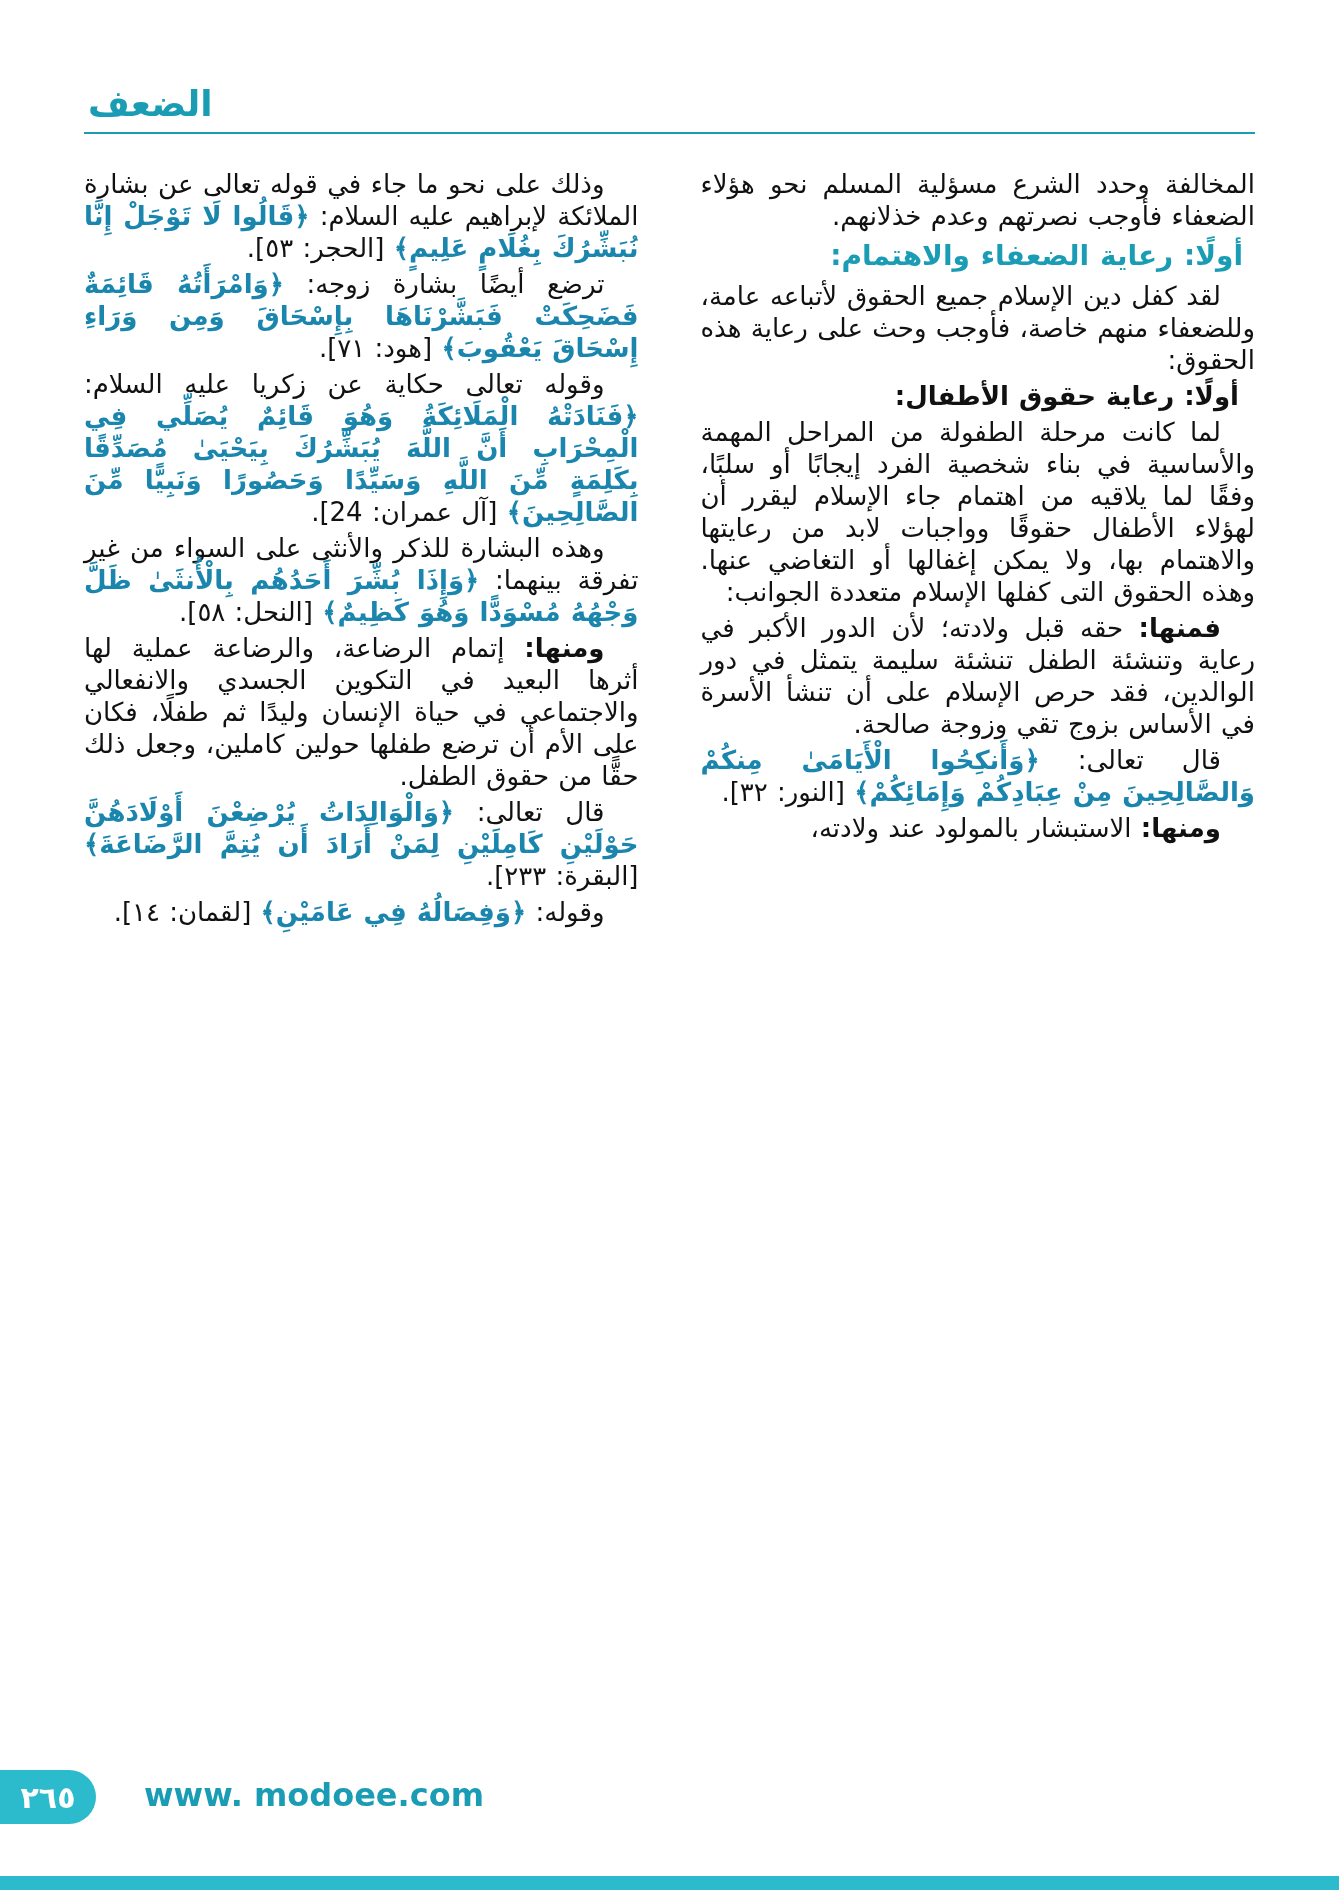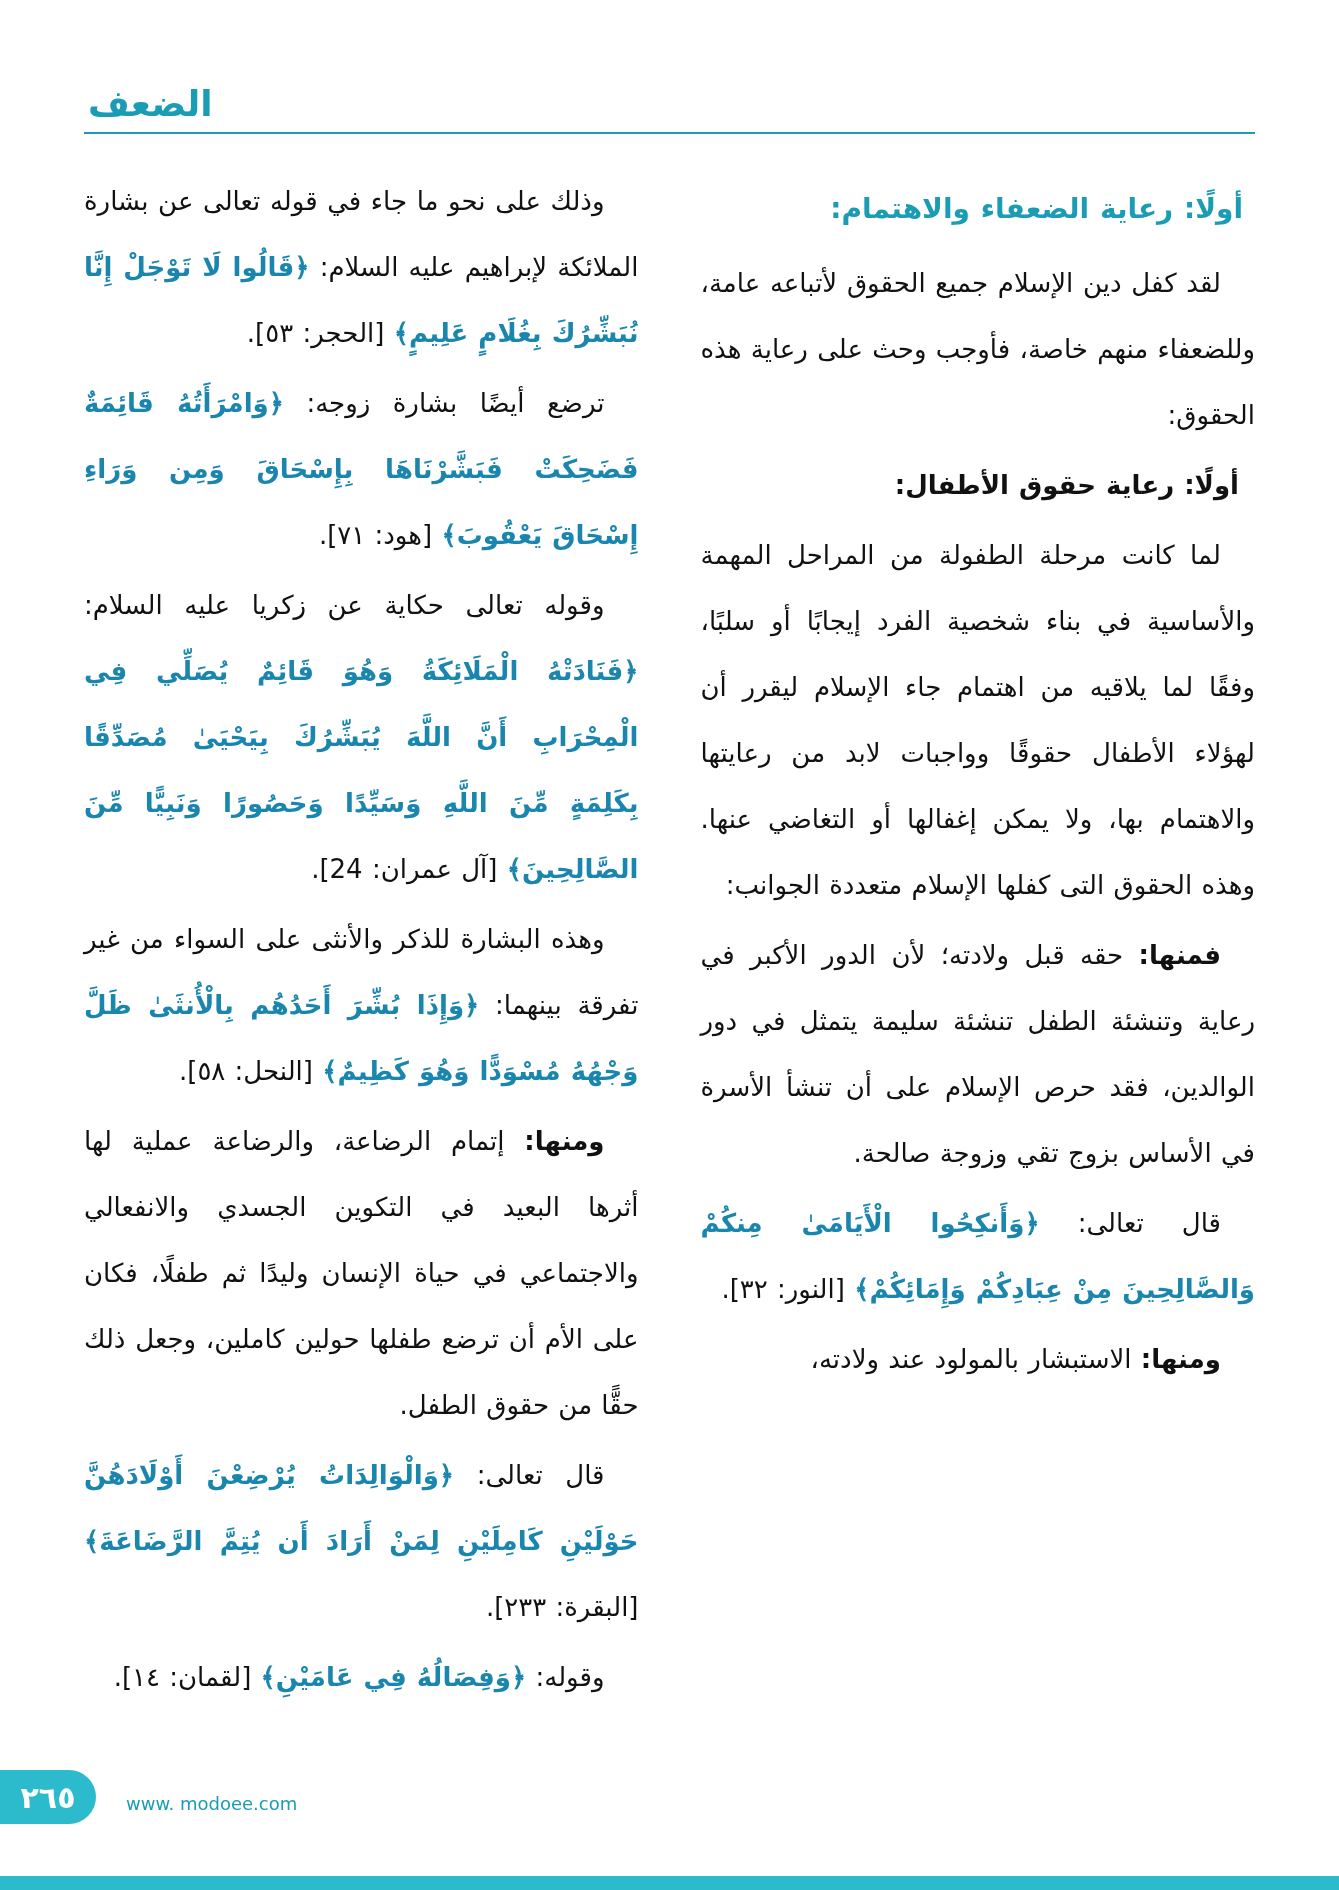--- a/index.html
+++ b/index.html
@@ -37,21 +37,21 @@
   }
   .content-columns{
     display:flex;
     gap:62px;
     margin-top:34px;
     align-items:flex-start;
   }
   .column{flex:1 1 0;min-width:0;}
   .para{
     font-size:26px;
-    line-height:66px;
+    line-height:32px;
     text-align:justify;
     text-justify:inter-word;
     margin:0 0 4px 0;
     word-spacing:1px;
   }
   .para.body{text-indent:34px;}
   .para.body-flush{text-indent:0;}
   .para.heading-teal{
     color:var(--accent);
     font-weight:bold;
@@ -79,24 +79,24 @@
     display:flex;align-items:center;justify-content:center;
   }
   .page-number{
     color:#ffffff;
     font-size:30px;
     font-weight:bold;
     direction:rtl;
   }
   .website-link{
     position:absolute;
-    left:126px;bottom:76px;
+    left:144px;bottom:76px;
     color:var(--accent);
-    font-size:18px;
-    font-weight:normal;
+    font-size:32px;
+    font-weight:bold;
     direction:ltr;
     text-decoration:none;
     cursor:pointer;
   }
   .footer-bar{
     position:absolute;
     left:0;right:0;bottom:0;
     height:14px;
     background:var(--footer-bar);
   }
@@ -106,20 +106,21 @@
 
 <div class="page-inner">
 
   <div class="page-header">
     <div class="page-title">الضعف</div>
     <div class="header-rule"></div>
   </div>
 
   <div class="content-columns">
     <div class="column">
+        <p class="para body-flush"><span class="seg seg-normal">المخالفة وحدد الشرع مسؤلية المسلم نحو هؤلاء الضعفاء فأوجب نصرتهم وعدم خذلانهم.</span></p>
         <p class="para heading-teal"><span class="seg seg-heading">أولًا: رعاية الضعفاء والاهتمام:</span></p>
         <p class="para body"><span class="seg seg-normal">لقد كفل دين الإسلام جميع الحقوق لأتباعه عامة، وللضعفاء منهم خاصة، فأوجب وحث على رعاية هذه الحقوق:</span></p>
         <p class="para heading-bold"><span class="seg seg-bold">أولًا: رعاية حقوق الأطفال:</span></p>
         <p class="para body"><span class="seg seg-normal">لما كانت مرحلة الطفولة من المراحل المهمة والأساسية في بناء شخصية الفرد إيجابًا أو سلبًا، وفقًا لما يلاقيه من اهتمام جاء الإسلام ليقرر أن لهؤلاء الأطفال حقوقًا وواجبات لابد من رعايتها والاهتمام بها، ولا يمكن إغفالها أو التغاضي عنها. وهذه الحقوق التى كفلها الإسلام متعددة الجوانب:</span></p>
         <p class="para body"><span class="seg seg-bold">فمنها:</span> <span class="seg seg-normal">حقه قبل ولادته؛ لأن الدور الأكبر في رعاية وتنشئة الطفل تنشئة سليمة يتمثل في دور الوالدين، فقد حرص الإسلام على أن تنشأ الأسرة في الأساس بزوج تقي وزوجة صالحة.</span></p>
         <p class="para body"><span class="seg seg-normal">قال تعالى:</span> <span class="seg seg-quran">﴿وَأَنكِحُوا الْأَيَامَىٰ مِنكُمْ وَالصَّالِحِينَ مِنْ عِبَادِكُمْ وَإِمَائِكُمْ﴾</span> <span class="seg seg-ref">[النور: ٣٢].</span></p>
         <p class="para body"><span class="seg seg-bold">ومنها:</span> <span class="seg seg-normal">الاستبشار بالمولود عند ولادته،</span></p>
       </div>
     <div class="column">
         <p class="para body"><span class="seg seg-normal">وذلك على نحو ما جاء في قوله تعالى عن بشارة الملائكة لإبراهيم عليه السلام:</span> <span class="seg seg-quran">﴿قَالُوا لَا تَوْجَلْ إِنَّا نُبَشِّرُكَ بِغُلَامٍ عَلِيمٍ﴾</span> <span class="seg seg-ref">[الحجر: ٥٣].</span></p>

